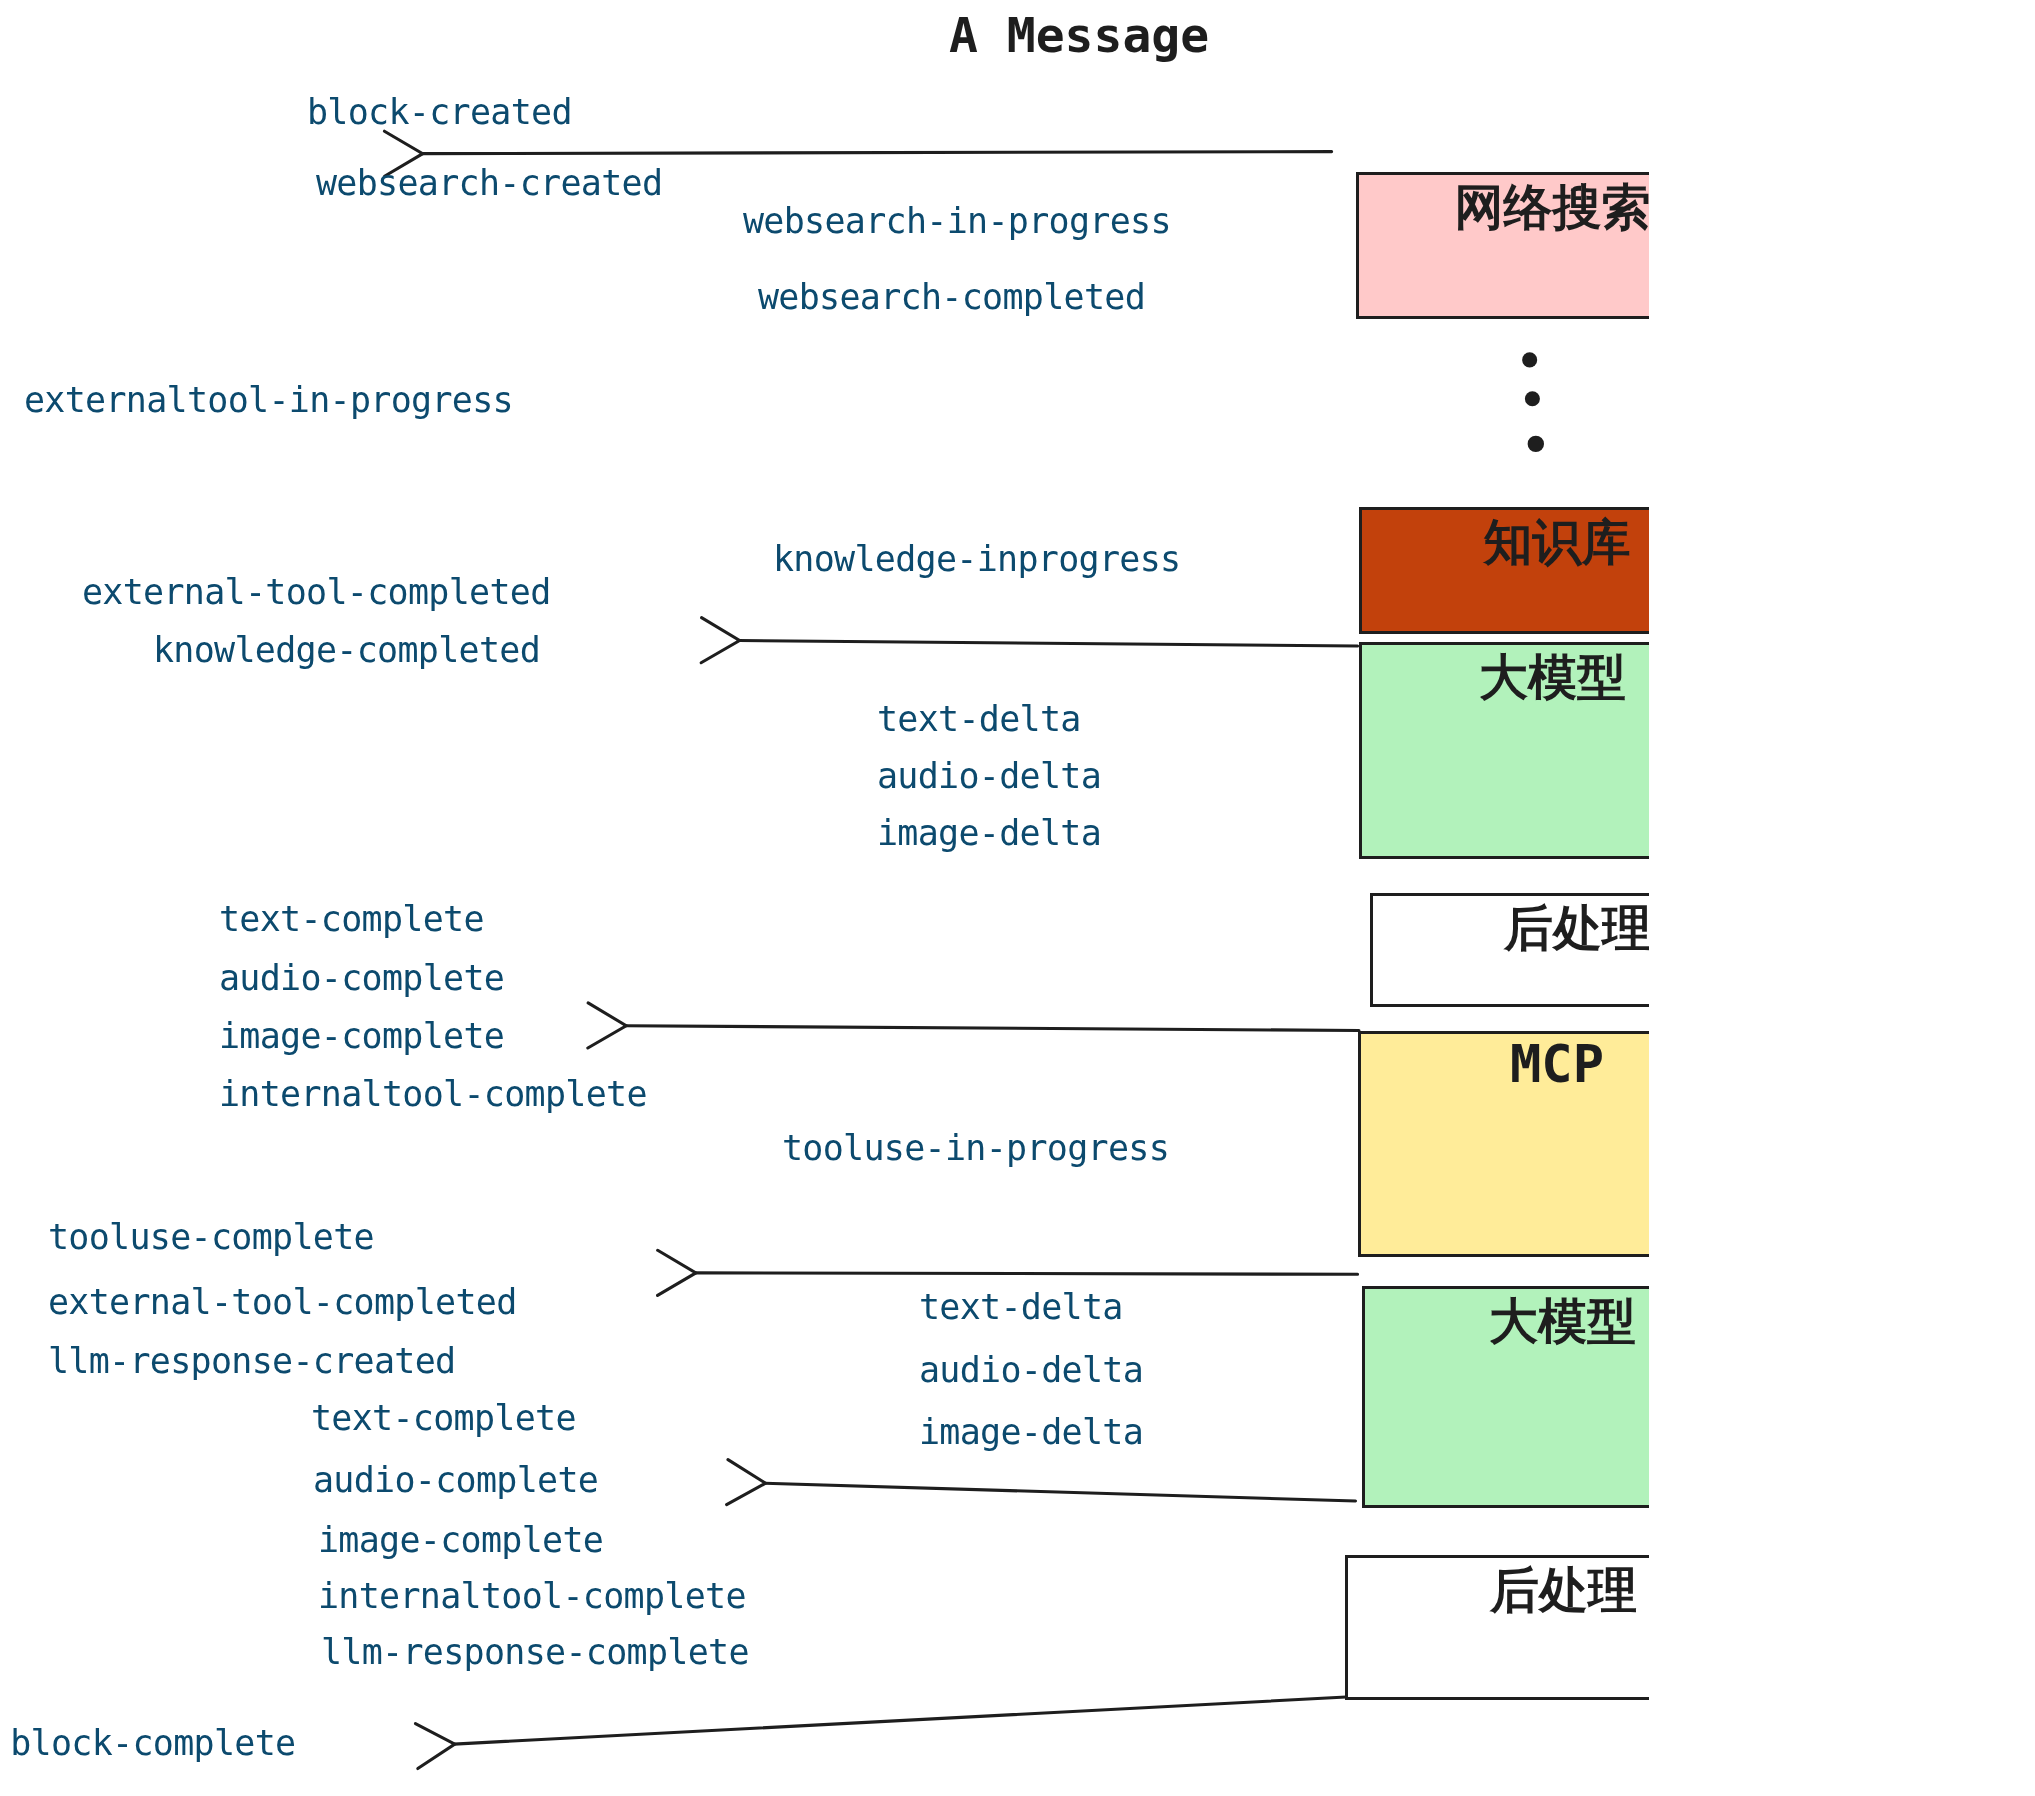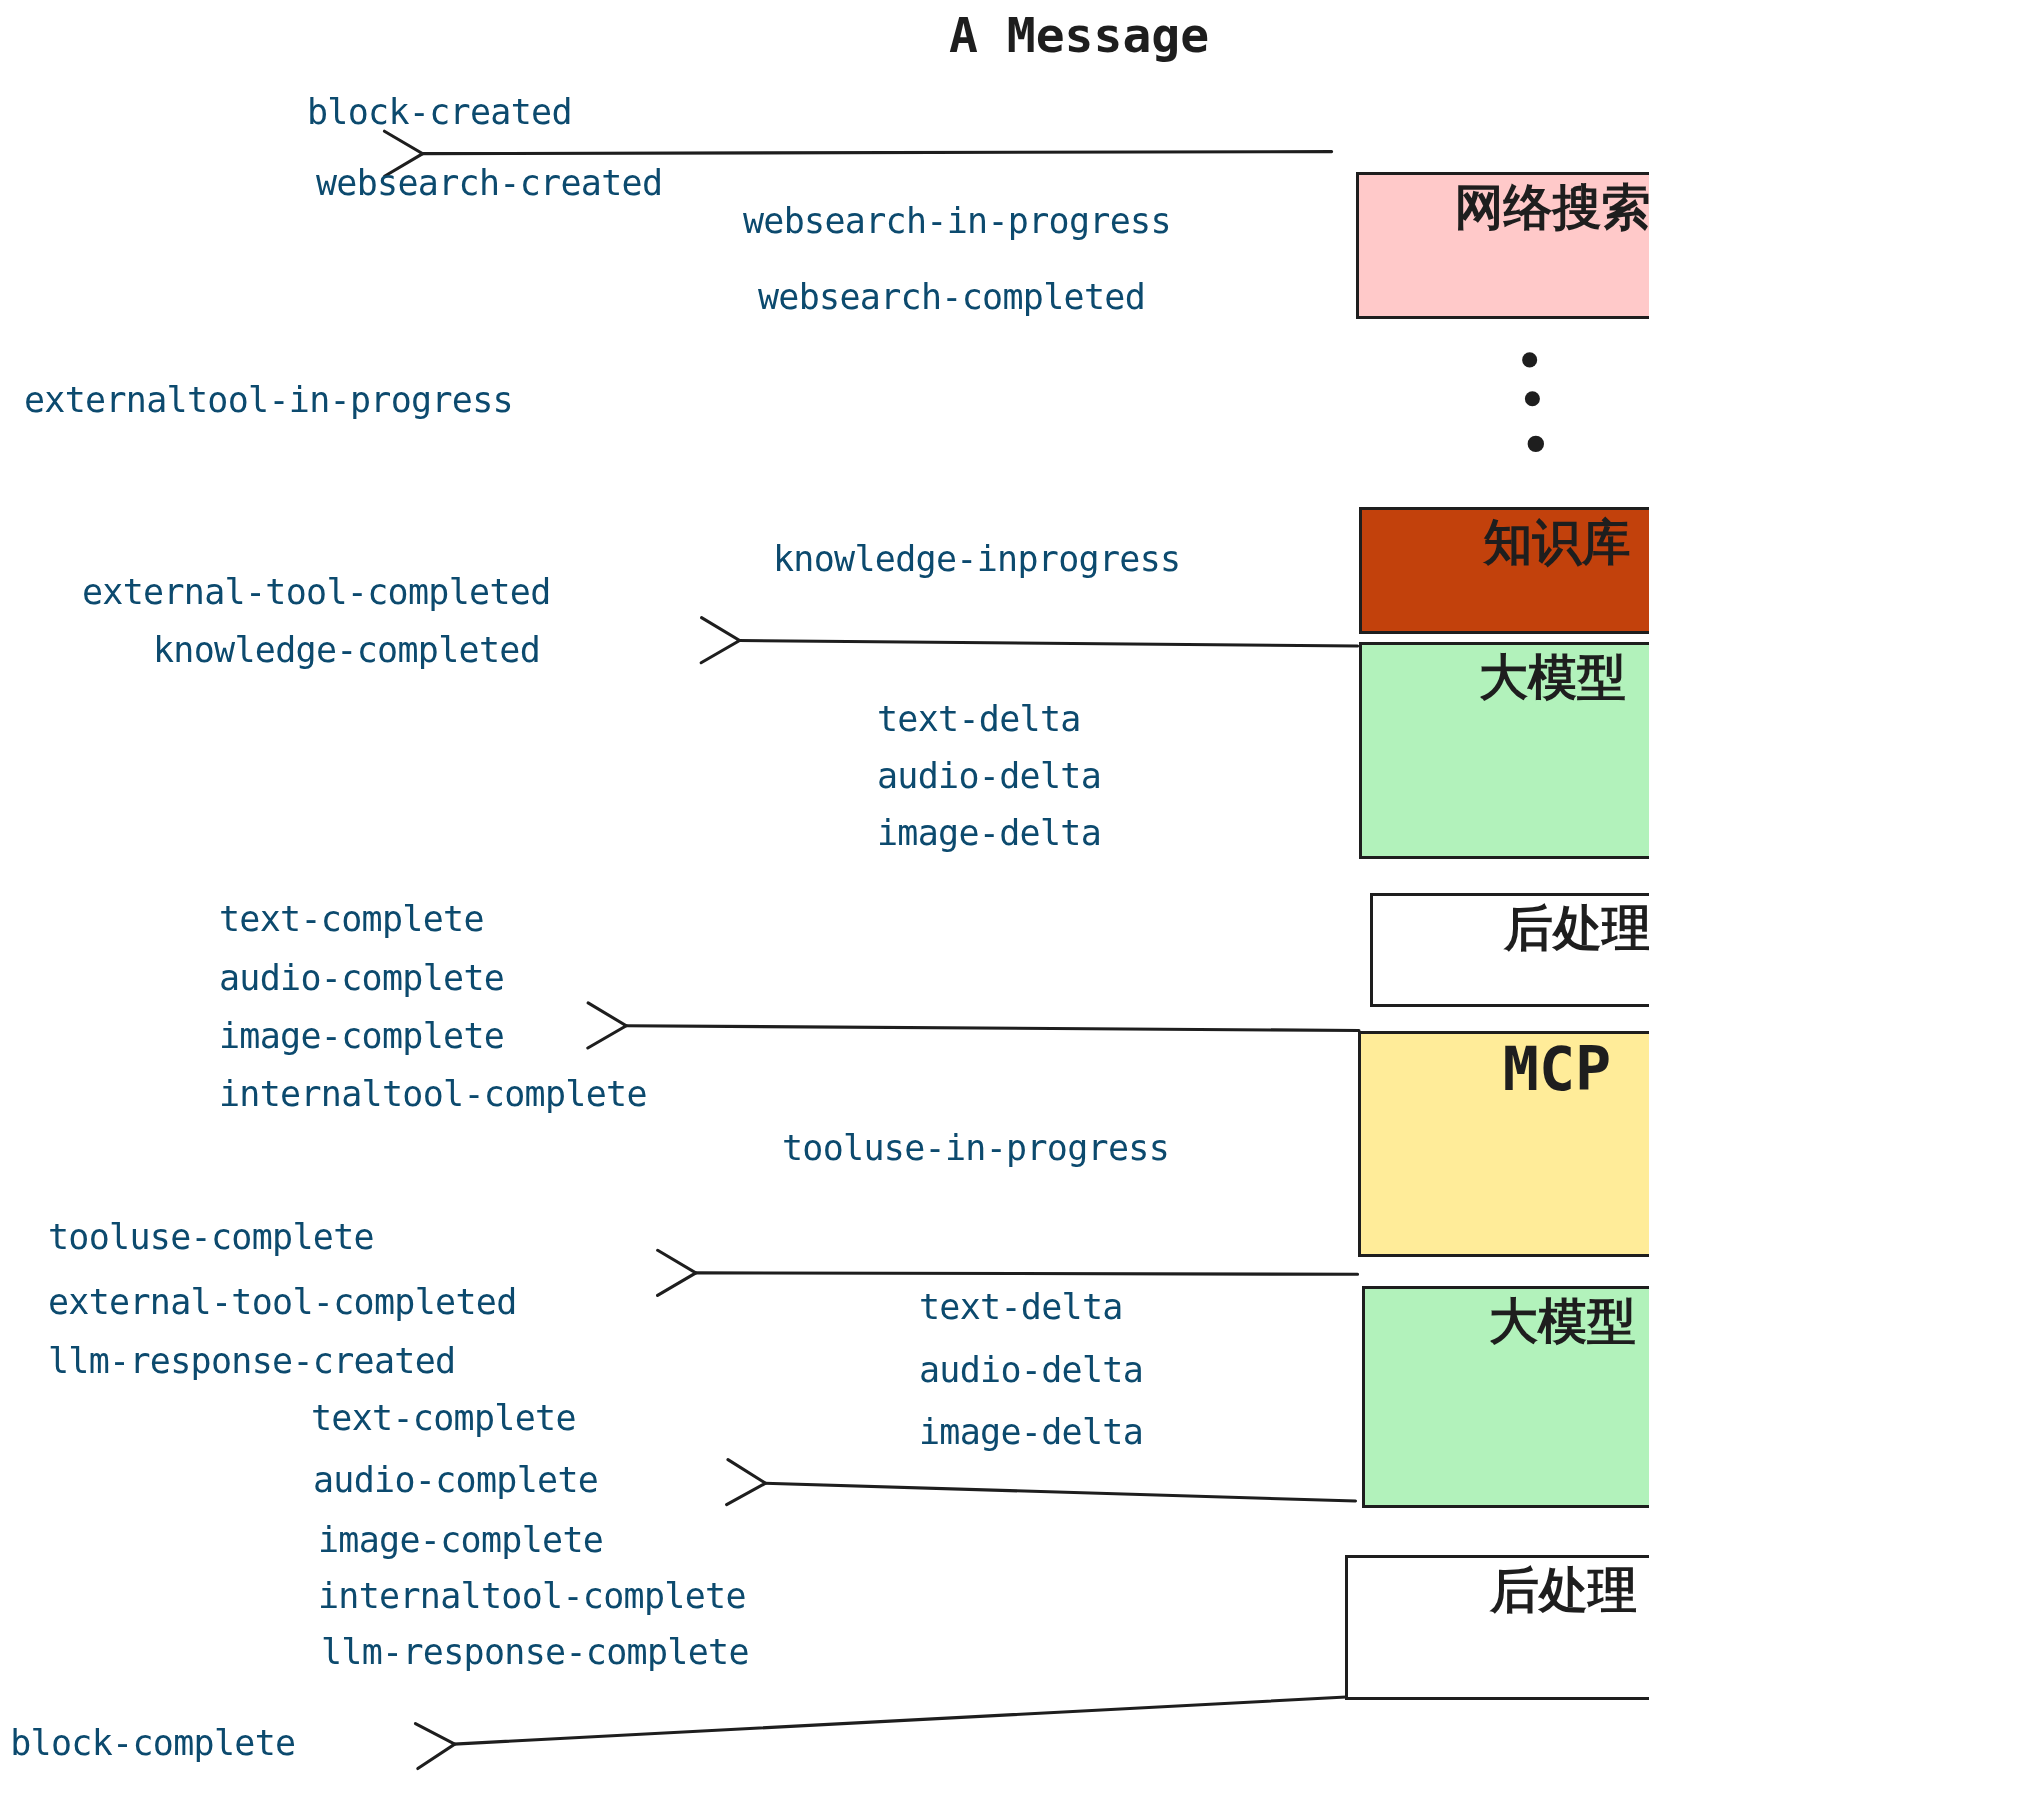--- a/index.html
+++ b/index.html
@@ -48,21 +48,21 @@
   }
   .box .cjk-label{
     font-family:"DejaVu Sans", sans-serif;
     font-size:49px;
     font-weight:600;
     color:#1e1e1e;
     white-space:nowrap;
   }
   .box .mono-label{
     font-family:"DejaVu Sans Mono", monospace;
-    font-size:60px;
+    font-size:52px;
     font-weight:bold;
     color:#1e1e1e;
     white-space:nowrap;
   }
   #box-websearch{left:1356px;top:172px;width:393px;height:147px;background:#ffc9c9;}
   #box-knowledge{left:1359px;top:507px;width:396px;height:127px;background:#c2410c;}
   #box-llm1{left:1359px;top:642px;width:387px;height:217px;background:#b2f2bb;}
   #box-post1{left:1370px;top:893px;width:415px;height:114px;background:#ffffff;}
   #box-mcp{left:1358px;top:1031px;width:398px;height:226px;background:#ffec99;}
   #box-llm2{left:1362px;top:1286px;width:401px;height:222px;background:#b2f2bb;}

